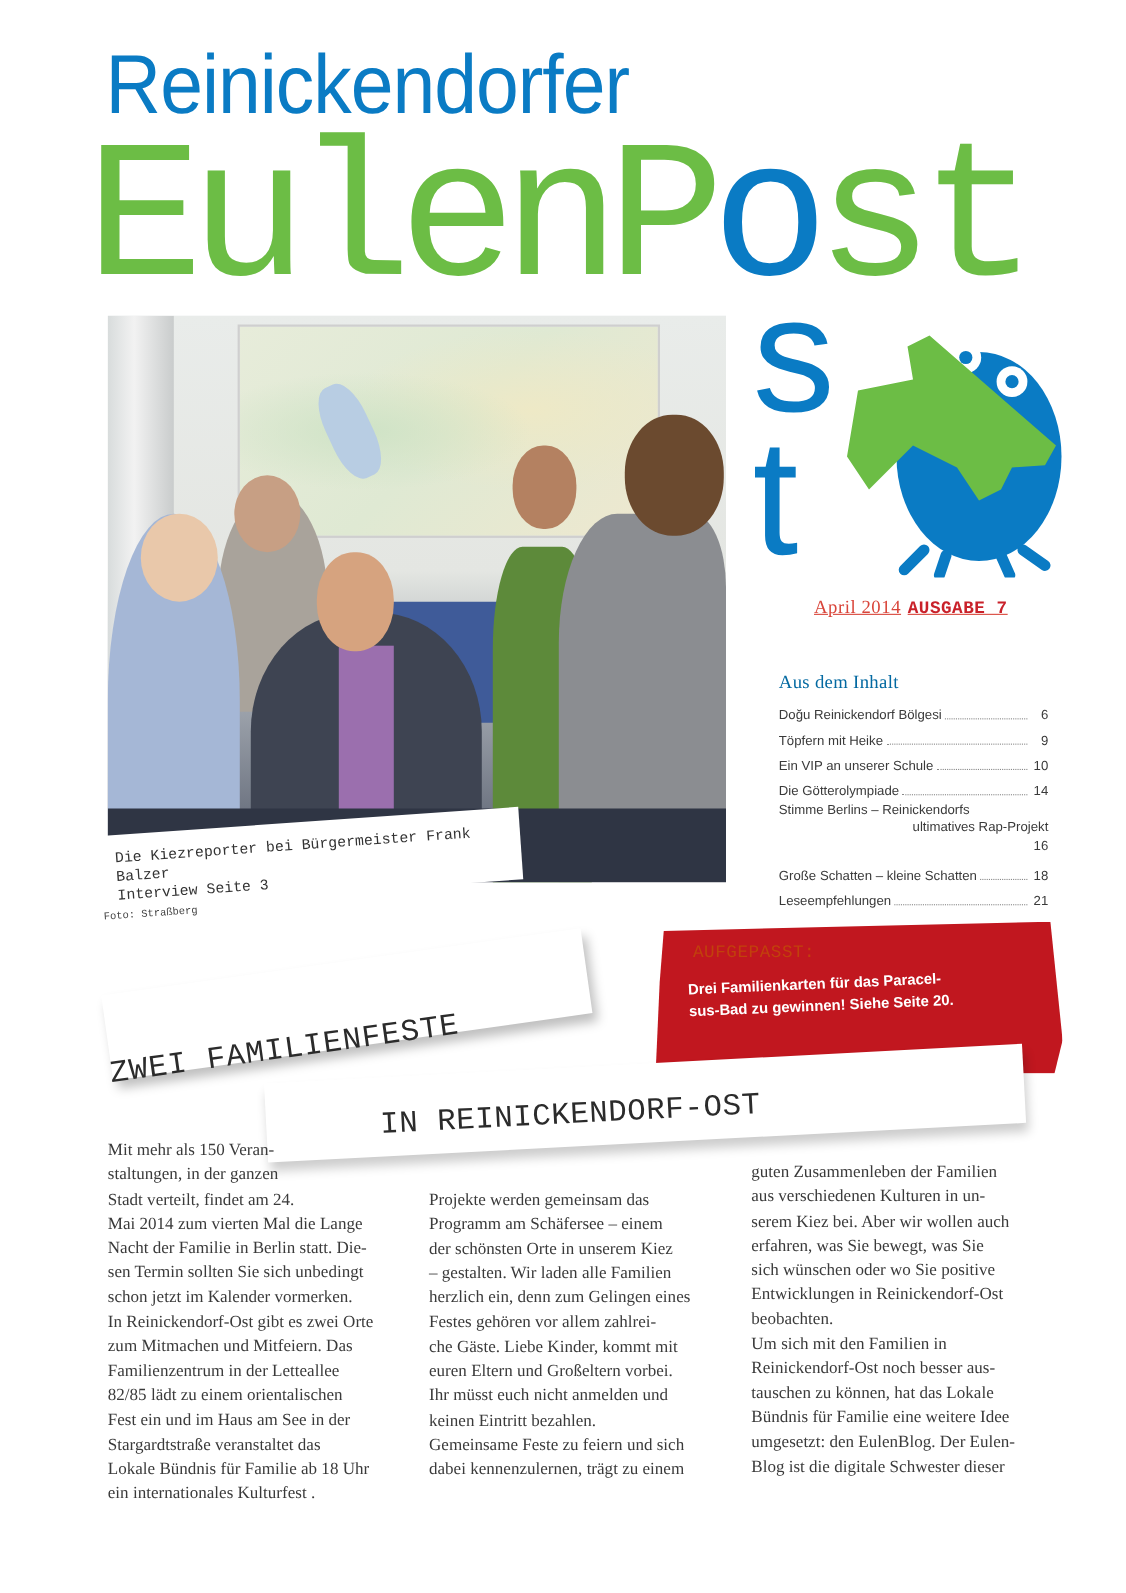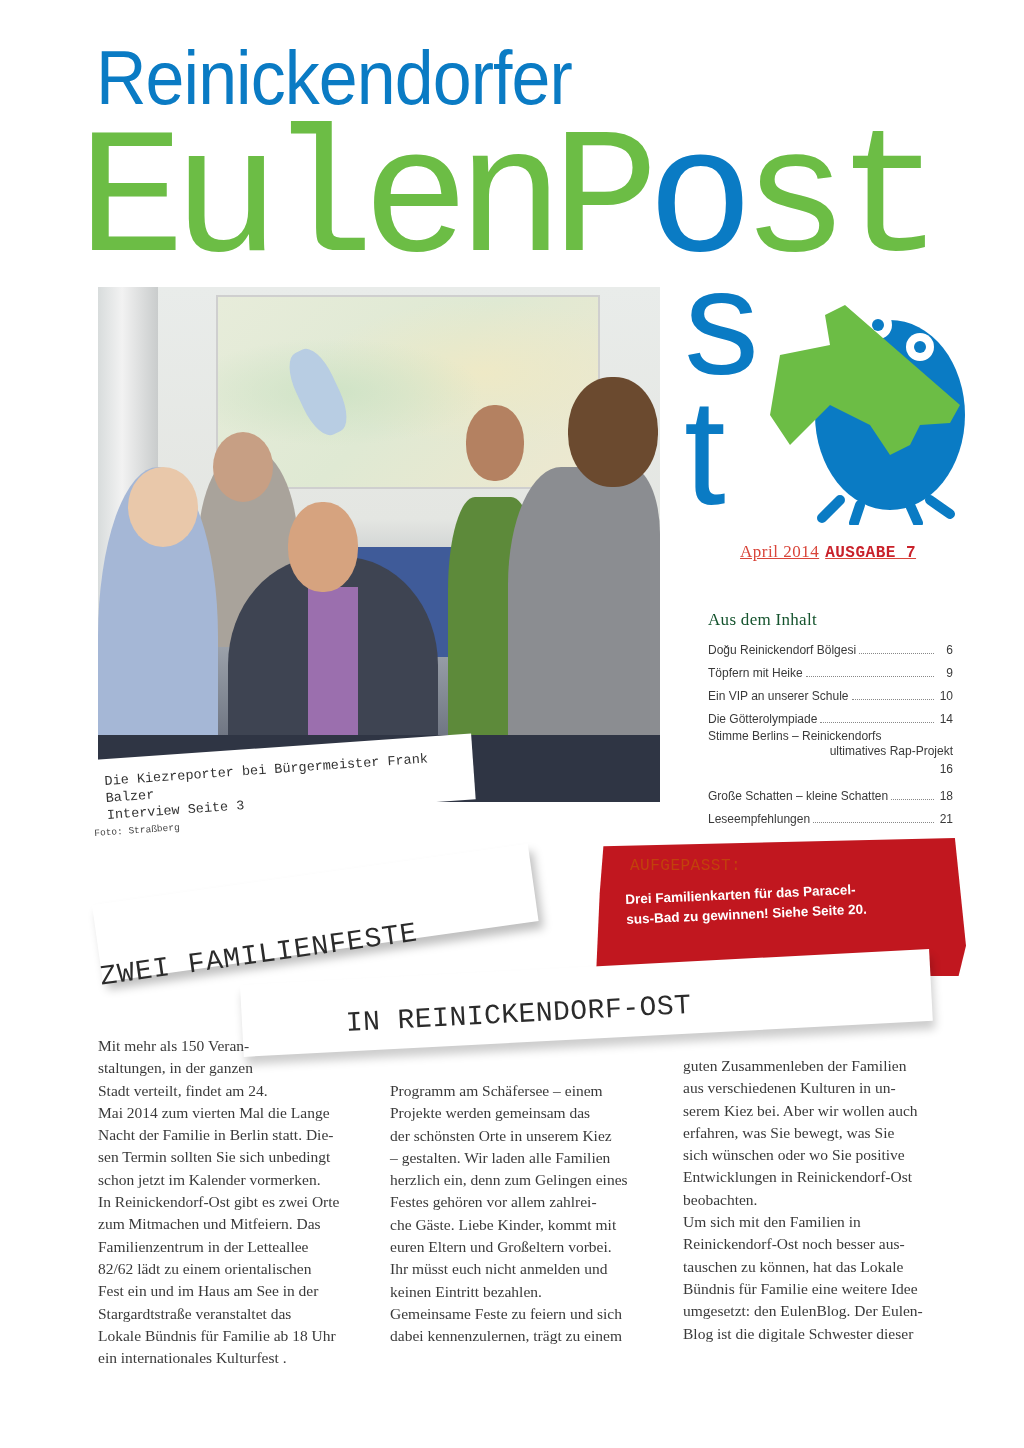--- a/index.html
+++ b/index.html
@@ -47,21 +47,21 @@
   .table { left:0; top:448px; width:562px; height:67px; background:#2f3544; }
 
   .caption-card { left:92px; top:760px; width:380px; height:66px; background:#ffffff; transform:rotate(-4deg); transform-origin:left top; }
   .caption { left:104px; top:773px; font-family:"Liberation Mono", monospace; font-size:13.5px; line-height:17px; color:#333;
              transform:rotate(-4deg); transform-origin:left top; width:380px; }
   .credit { left:94px; top:828px; font-family:"Liberation Mono", monospace; font-size:9.5px; color:#444;
             transform:rotate(-4deg); transform-origin:left top; }
 
   
   .toc { left:708px; top:610px; width:245px; }
-  .toc h3 { margin:0 0 4px 0; font-family:"Liberation Serif", serif; font-weight:normal; font-size:17px; color:#14532d; letter-spacing:0.3px; }
+  .toc h3 { margin:0 0 4px 0; font-family:"Liberation Serif", serif; font-weight:normal; font-size:17px; color:#0369a1; letter-spacing:0.3px; }
   .toc-row { display:flex; align-items:flex-end; font-family:"Liberation Sans", sans-serif; font-size:12px; color:#3a3a3a; height:23px; }
   .toc-row .lbl { white-space:nowrap; }
   .toc-row .dots { flex:1; border-bottom:1px dotted #888; margin:0 3px 3px 3px; }
   .toc-row .pg { min-width:16px; text-align:right; }
   .toc-row.two { height:auto; flex-wrap:wrap; margin:3px 0 4px 0;flex-direction:column; }
   .toc-row.two .l1 { width:100%; line-height:15px; }
 
   
   .red { left:596px; top:838px; width:370px; height:138px; background:#c1171f;
          clip-path:polygon(2% 6%, 97% 0%, 100% 78%, 98% 100%, 0% 100%, 1% 40%); }
@@ -188,29 +188,29 @@
   <div class="line">Mit mehr als 150 Veran-</div>
   <div class="line">staltungen, in der ganzen</div>
   <div class="line">Stadt verteilt, findet am 24.</div>
   <div class="line">Mai 2014 zum vierten Mal die Lange</div>
   <div class="line">Nacht der Familie in Berlin statt. Die-</div>
   <div class="line">sen Termin sollten Sie sich unbedingt</div>
   <div class="line">schon jetzt im Kalender vormerken.</div>
   <div class="line">In Reinickendorf-Ost gibt es zwei Orte</div>
   <div class="line">zum Mitmachen und Mitfeiern. Das</div>
   <div class="line">Familienzentrum in der Letteallee</div>
-  <div class="line">82/62 lädt zu einem orientalischen</div>
+  <div class="line">82/85 lädt zu einem orientalischen</div>
   <div class="line">Fest ein und im Haus am See in der</div>
   <div class="line">Stargardtstraße veranstaltet das</div>
   <div class="line">Lokale Bündnis für Familie ab 18 Uhr</div>
   <div class="line">ein internationales Kulturfest .</div>
 </div>
 <div class="abs col col2">
+  <div class="line">Projekte werden gemeinsam das</div>
   <div class="line">Programm am Schäfersee – einem</div>
-  <div class="line">Projekte werden gemeinsam das</div>
   <div class="line">der schönsten Orte in unserem Kiez</div>
   <div class="line">– gestalten. Wir laden alle Familien</div>
   <div class="line">herzlich ein, denn zum Gelingen eines</div>
   <div class="line">Festes gehören vor allem zahlrei-</div>
   <div class="line">che Gäste. Liebe Kinder, kommt mit</div>
   <div class="line">euren Eltern und Großeltern vorbei.</div>
   <div class="line">Ihr müsst euch nicht anmelden und</div>
   <div class="line">keinen Eintritt bezahlen.</div>
   <div class="line">Gemeinsame Feste zu feiern und sich</div>
   <div class="line">dabei kennenzulernen, trägt zu einem</div>

